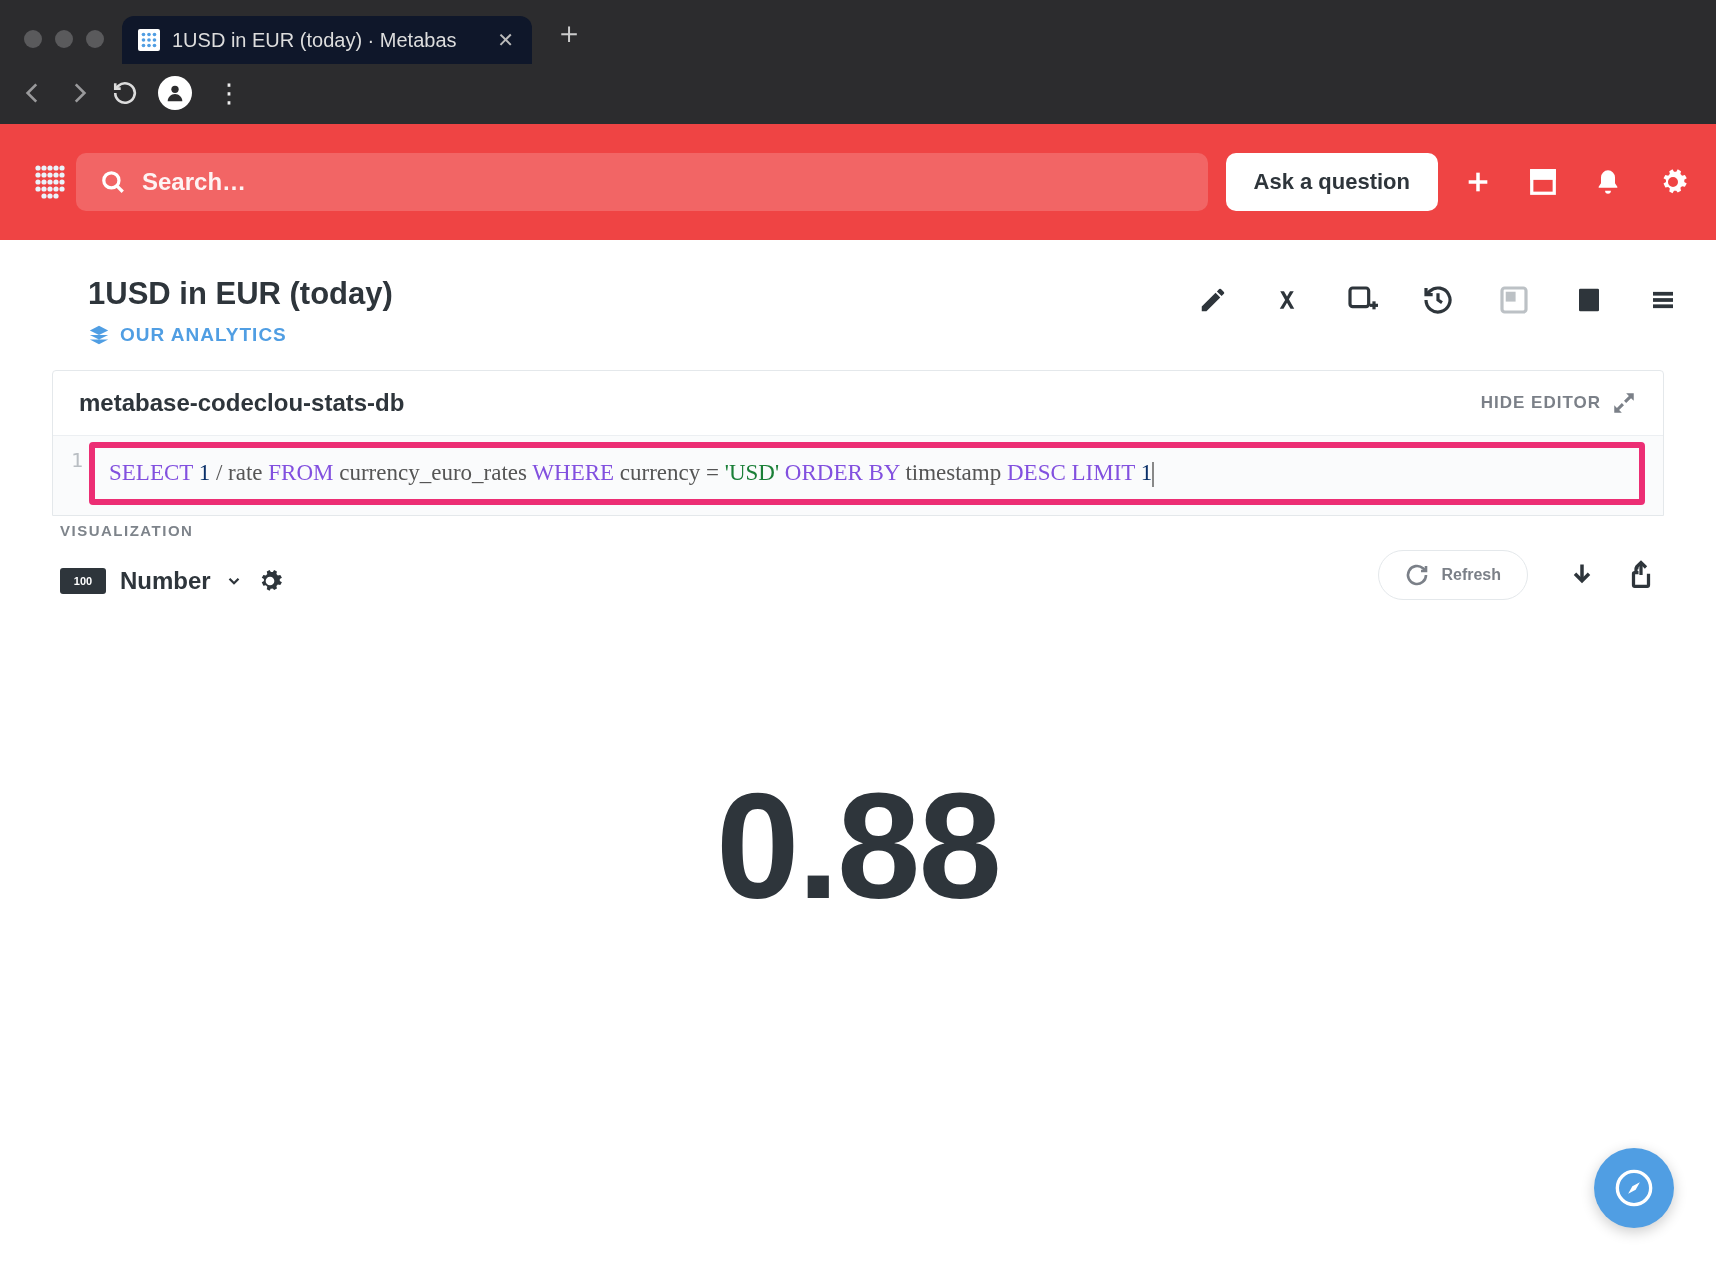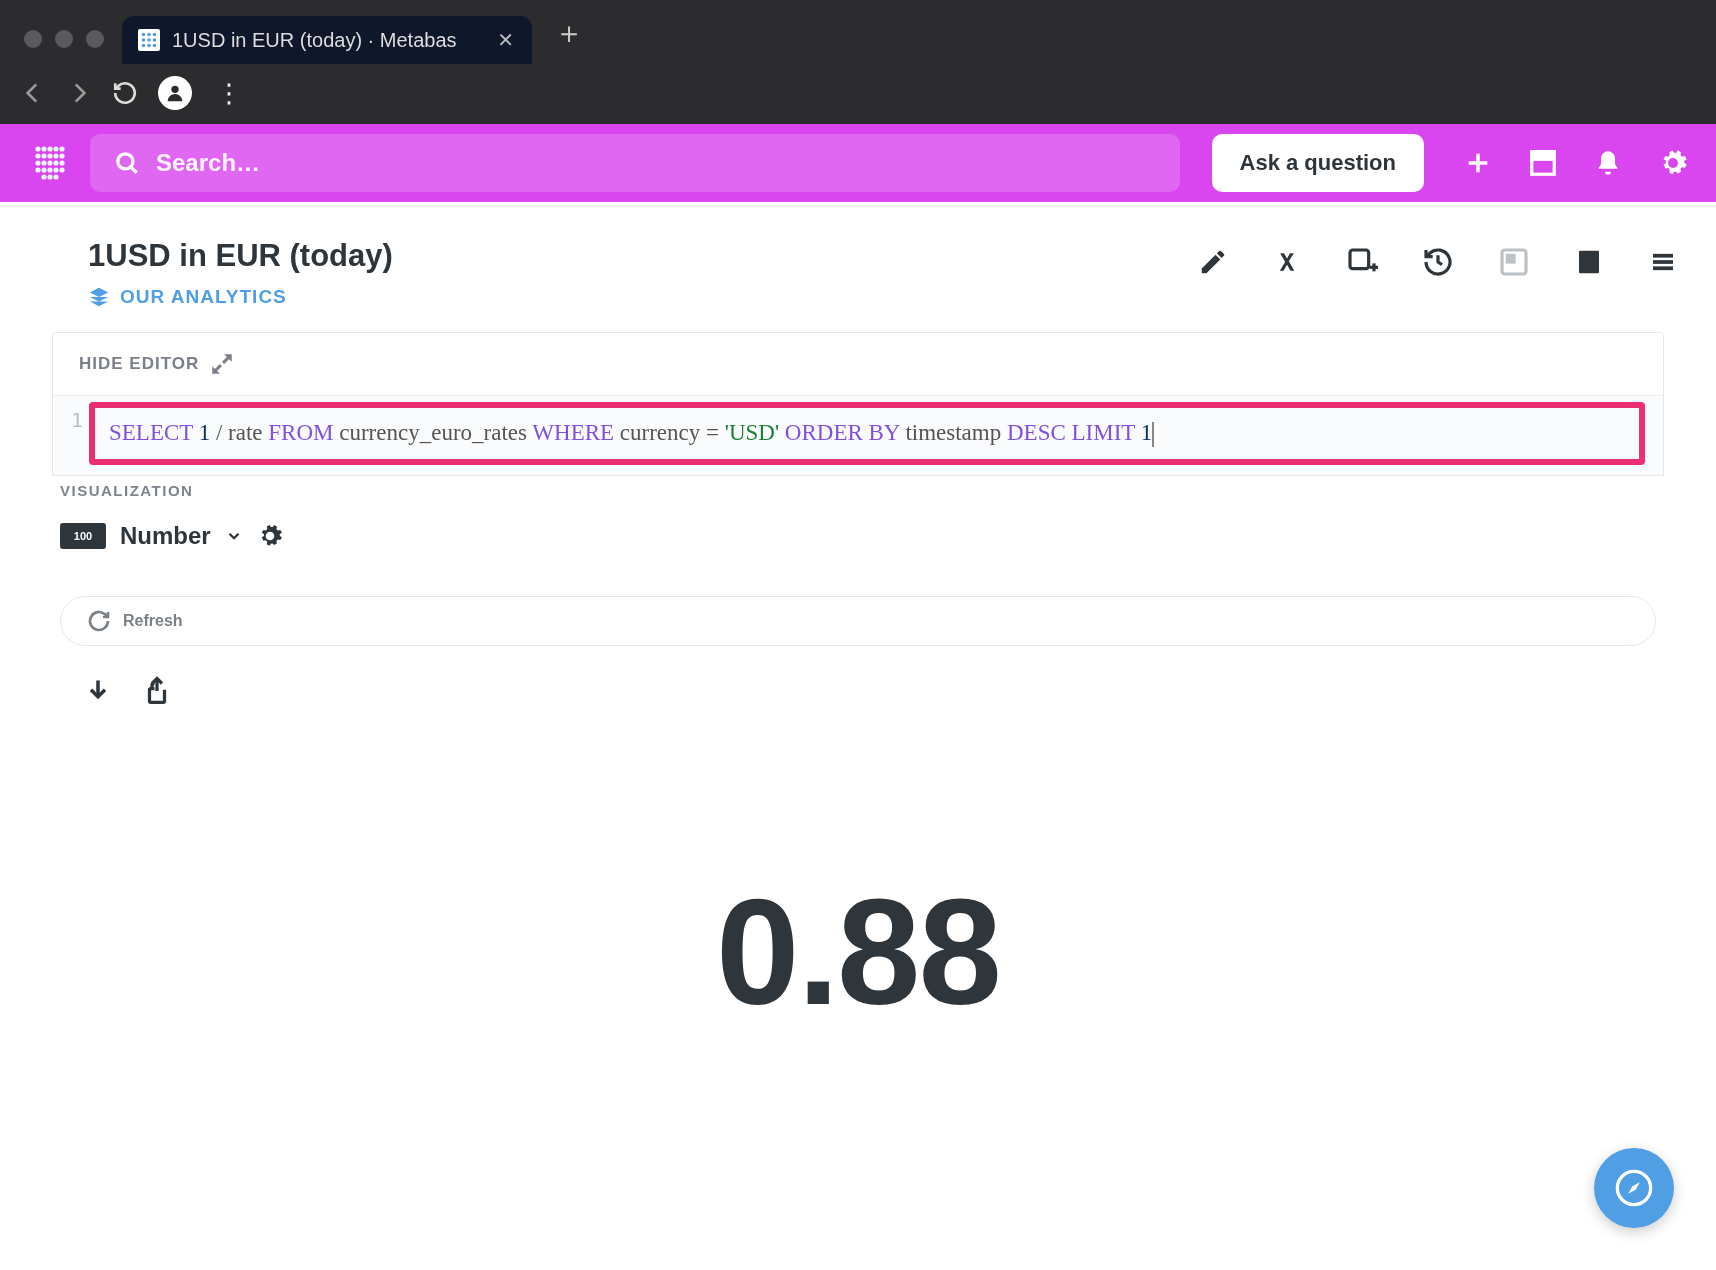--- a/index.html
+++ b/index.html
@@ -23,21 +23,21 @@
   .urlfield .lock { color:#6b6b6b; font-size:18px; }
   .urlfield .url { flex:1; white-space:nowrap; overflow:hidden; }
   .urlfield .url .gray { color:#999; }
   .urlfield .blur { filter: blur(5px); background:#ddd; color:#ddd; padding:0 36px; border-radius:4px; }
   .urlfield .star { color:#777; font-size:22px; }
   .profile { width:34px; height:34px; border-radius:50%; background:#fff; display:flex; align-items:center; justify-content:center; }
   .profile svg { width:22px; height:22px; }
   .kebab { color:#eee; font-size:26px; padding:0 6px; cursor:pointer; }
 
   
-  .mb-header { background:#d946ef; height:78px; display:flex; align-items:center; padding:0 28px; gap:18px; }
+  .mb-header { background:#ef4444; height:116px; display:flex; align-items:center; padding:0 28px; gap:4px; }
   .mb-logo { width:44px; height:44px; display:flex; align-items:center; justify-content:center; }
   .mb-logo svg { width:40px; height:40px; }
   .mb-search { flex:1; background:rgba(255,255,255,0.18); border-radius:10px; height:58px; display:flex; align-items:center; padding:0 24px; gap:16px; color:#fff; margin-right:14px; }
   .mb-search input { background:transparent; border:none; outline:none; color:#fff; font-size:24px; flex:1; font-weight:600; }
   .mb-search input::placeholder { color:rgba(255,255,255,0.92); }
   .ask-btn { background:#fff; color:#2e353b; border:none; border-radius:10px; height:58px; padding:0 28px; font-size:22px; font-weight:800; cursor:pointer; }
   .head-icons { display:flex; align-items:center; gap:36px; margin-left:22px; }
   .head-icons .hi { color:#fff; cursor:pointer; display:flex; align-items:center; }
 
   
@@ -58,21 +58,21 @@
   .sql-row { display:flex; align-items:stretch; border-top:1px solid #eceff2; background:#fafbfc; }
   .gutter { width:36px; color:#b9bec3; font-family:ui-monospace,Menlo,Consolas,monospace; font-size:20px; text-align:right; padding:12px 6px 12px 0; }
   .sql { flex:1; font-family:Liberation Serif, serif; font-size:23px; color:#555; padding:12px 14px; border:6px solid #ec2e74; border-radius:4px; margin:6px 18px 10px 0; background:#fafbfc; white-space:nowrap; overflow:hidden; }
   .kw { color:#8250df; }
   .num { color:#0a3069; }
   .str { color:#1a7f37; }
   .id { color:#555; }
   .caret { border-right:2px solid #888; display:inline-block; height:1.1em; vertical-align:middle; }
 
   
-  .vizbar { display:flex; padding:20px 32px 0; gap:16px; position:relative;flex-direction:column; }
+  .vizbar { display:flex; align-items:center; padding:20px 32px 0; gap:16px; position:relative; }
   .viz-label { color:#7e848b; font-size:15px; font-weight:800; letter-spacing:1.5px; position:absolute; top:6px; left:32px; }
   .viz-left { display:flex; align-items:center; gap:14px; margin-top:26px; }
   .viz-ico { width:46px; height:26px; background:#2e353b; color:#fff; font-size:11px; font-weight:800; display:flex; align-items:center; justify-content:center; border-radius:3px; }
   .viz-name { font-size:24px; font-weight:800; color:#2e353b; }
   .chev { color:#2e353b; }
   .gear { color:#2e353b; cursor:pointer; }
   .vizbar .spacer { flex:1; }
   .refresh-pill { border:1px solid #e4e8eb; border-radius:40px; padding:12px 26px; display:flex; align-items:center; gap:12px; color:#7b8088; font-size:16px; font-weight:700; cursor:pointer; margin-top:14px; }
   .right-icons { display:flex; align-items:center; gap:30px; margin-top:14px; margin-left:24px; }
   .right-icons .ri { color:#2e353b; cursor:pointer; }
@@ -259,20 +259,21 @@
             <line x1="4" y1="7" x2="20" y2="7"></line>
             <line x1="4" y1="12" x2="20" y2="12"></line>
             <line x1="4" y1="17" x2="20" y2="17"></line>
           </svg>
         </span>
     </div>
   </div>
 
   <div class="editor-wrap">
     <div class="editor-top">
+      <div class="db-name">metabase-codeclou-stats-db</div>
       <div class="hide-editor">
         <span>HIDE EDITOR</span>
         <svg width="26" height="26" viewBox="0 0 24 24" fill="#7b8088">
             <path d="M14 3h7v7l-2.5-2.5L14 12l-2-2 4.5-4.5L14 3zM10 21H3v-7l2.5 2.5L10 12l2 2-4.5 4.5L10 21z"></path>
           </svg>
       </div>
     </div>
     <div class="sql-row">
       <div class="gutter">1</div>
       <div class="sql" id="sql-code"><span class="kw">SELECT</span> <span class="num">1</span> <span class="id">/</span> <span class="id">rate</span> <span class="kw">FROM</span> <span class="id">currency_euro_rates</span> <span class="kw">WHERE</span> <span class="id">currency</span> <span class="id">=</span> <span class="str">'USD'</span> <span class="kw">ORDER</span> <span class="kw">BY</span> <span class="id">timestamp</span> <span class="kw">DESC</span> <span class="kw">LIMIT</span> <span class="num">1</span><span class="caret"></span></div>

